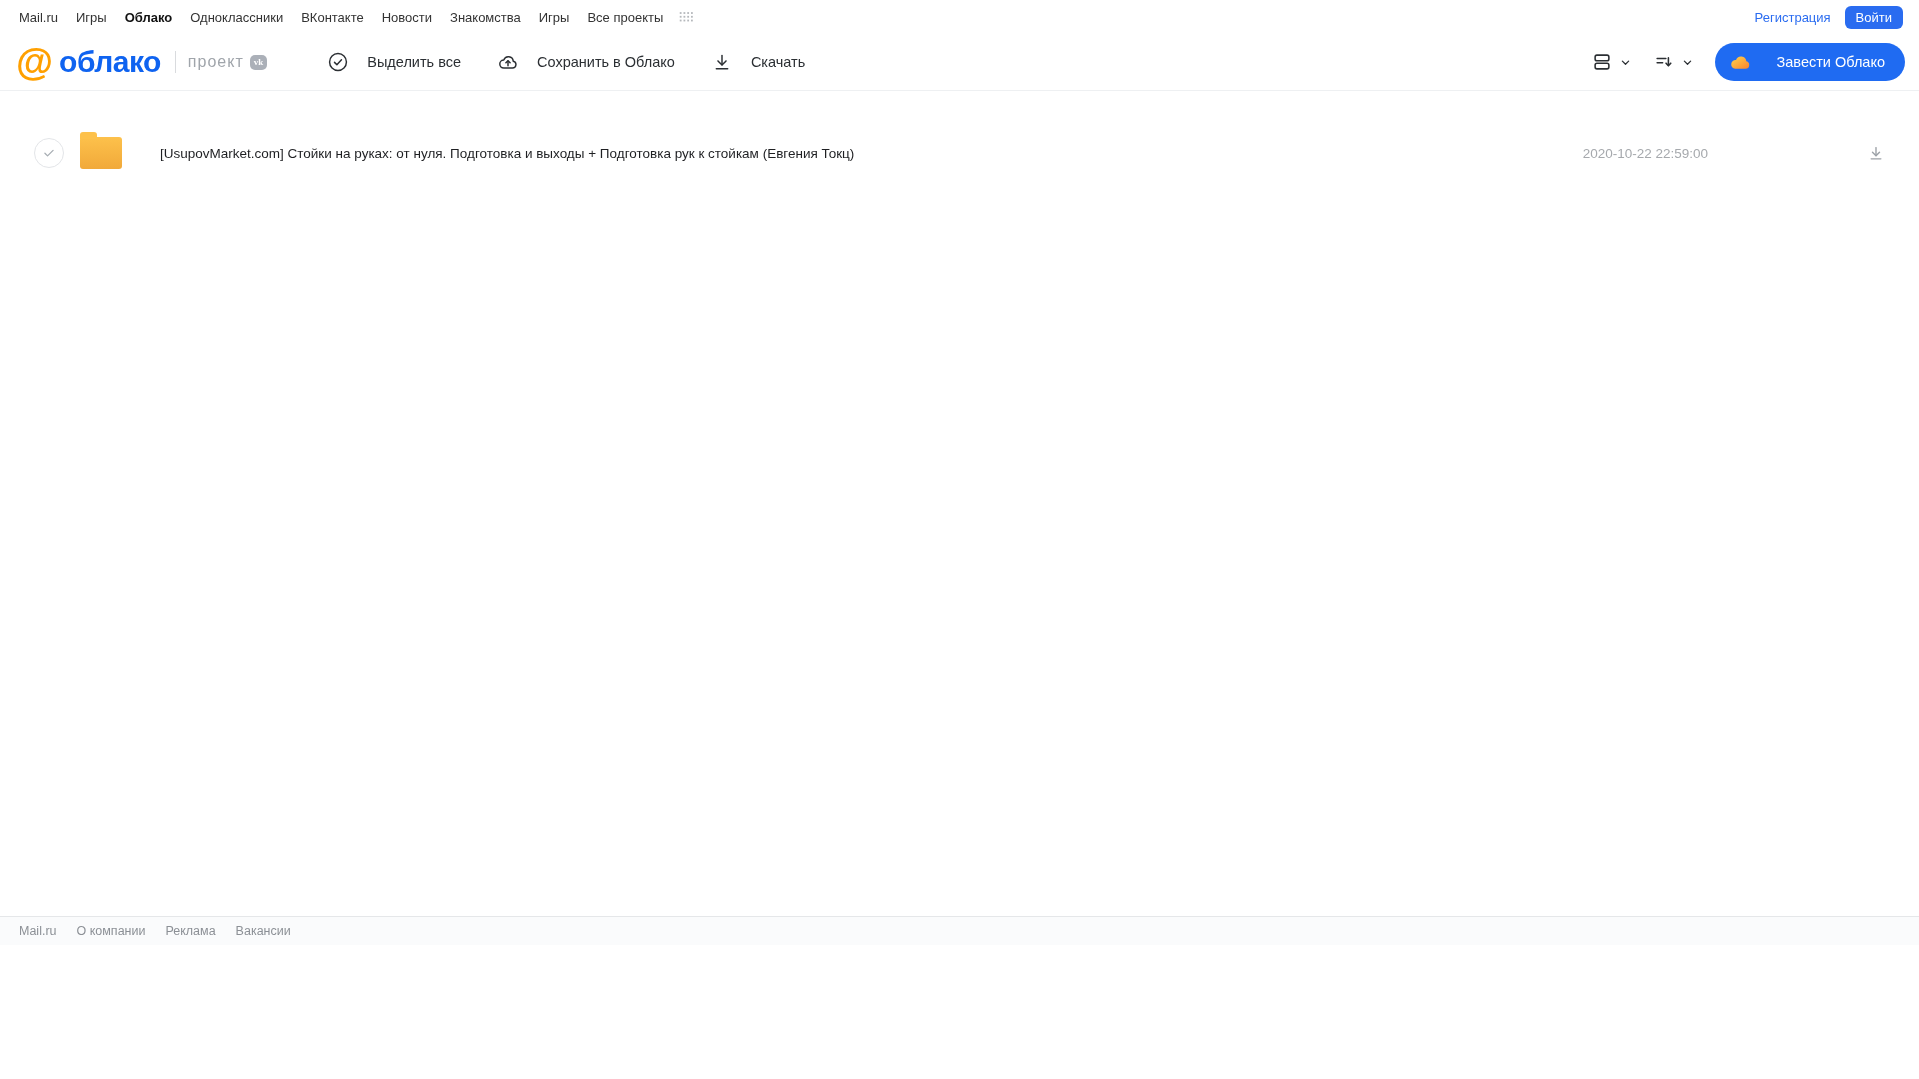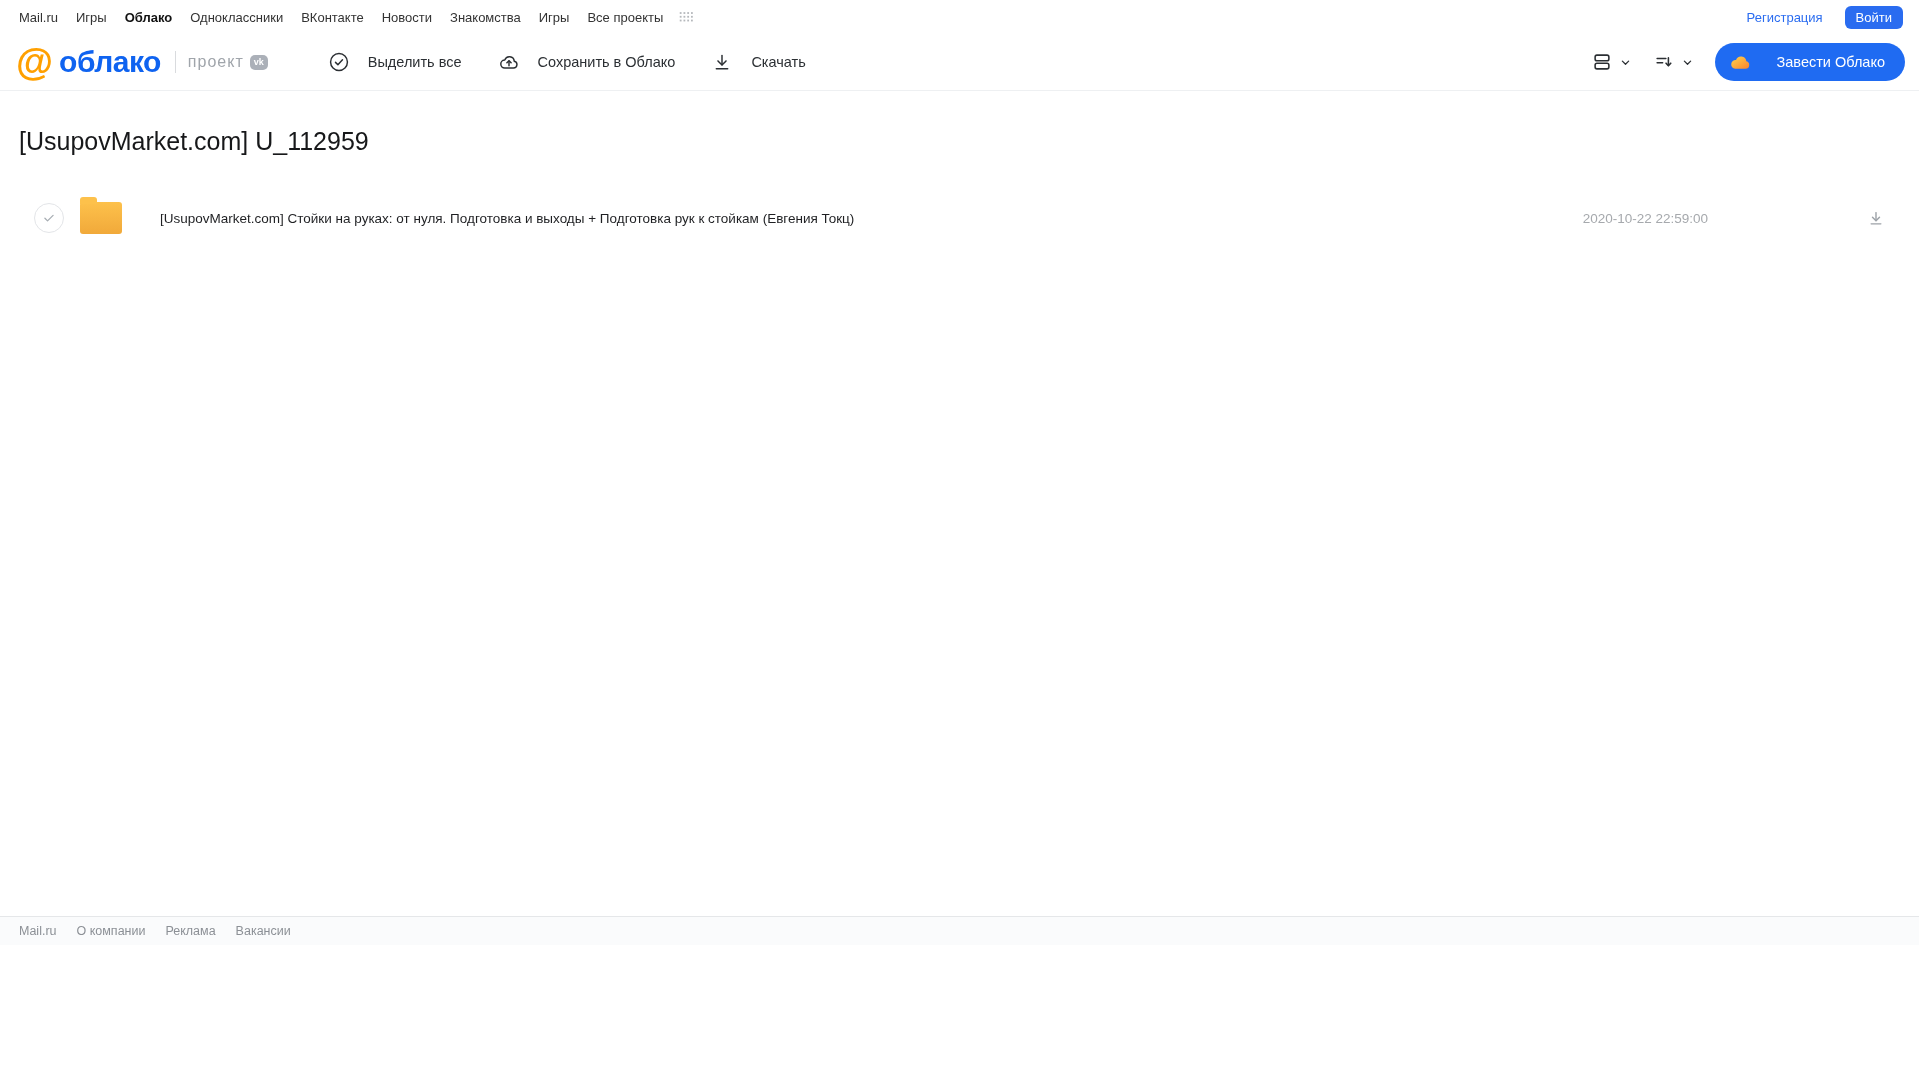--- a/index.html
+++ b/index.html
@@ -5,32 +5,32 @@
   html,body{margin:0;padding:0;}
   body{font-family:"Liberation Sans",sans-serif;background:#fff;}
   .page{position:relative;width:1919px;height:945px;background:#fff;overflow:hidden;}
 
   
   .topnav{display:flex;align-items:center;height:34px;padding:0 16px 0 19px;font-size:13px;color:#222;}
   .topnav-left{display:flex;align-items:center;gap:18px;}
   .nav-link{cursor:pointer;white-space:nowrap;color:#333;}
   .nav-link.active{font-weight:700;color:#111;}
   .grid-icon{display:flex;align-items:center;margin-left:-2px;color:#b5b8bc;cursor:pointer;}
-  .topnav-right{margin-left:auto;display:flex;align-items:center;gap:22px;}
+  .topnav-right{margin-left:auto;display:flex;align-items:center;gap:14px;}
   .reg-link{color:#2a6cf0;cursor:pointer;}
   .login-btn{background:#2a6cf0;color:#fff;border:none;border-radius:6px;padding:4px 11px;font-size:13px;cursor:pointer;font-family:inherit;}
 
   
   .header{display:flex;align-items:center;height:56px;padding:0 14px 0 16px;border-bottom:1px solid #eef0f2;}
   .logo{display:flex;align-items:center;cursor:pointer;}
   .logo-at{color:#ffa000;font-size:38px;font-weight:700;line-height:38px;}
   .logo-name{color:#0f63f0;font-size:30px;font-weight:700;margin-left:6px;letter-spacing:-0.5px;}
   .logo-sep{width:1px;height:22px;background:#d9dbde;margin:0 12px 0 14px;}
   .project-label{color:#a0a5ab;font-size:16px;letter-spacing:1px;}
-  .vk-badge{background:#abb0b8;color:#fff;border-radius:5px;font-size:9px;font-weight:700;padding:3px 4px;margin-left:6px;line-height:1;}
+  .vk-badge{background:#abb0b8;color:#fff;border-radius:5px;font-size:9px;font-weight:700;padding:3px 4px;margin-left:6px;line-height:1;font-family:Liberation Serif, serif;}
 
   .toolbar{display:flex;align-items:center;gap:36px;margin-left:60px;}
   .tool{display:flex;align-items:center;gap:18px;font-size:14.5px;color:#2b2f33;cursor:pointer;white-space:nowrap;}
   .tool svg{width:22px;height:22px;color:#2b2f33;}
 
   .header-right{margin-left:auto;display:flex;align-items:center;}
   .icon-btn{display:flex;align-items:center;gap:5px;margin-right:20px;cursor:pointer;color:#2b2f33;}
   .icon-btn svg.main-ic{width:22px;height:22px;}
   .icon-btn svg.chev{width:15px;height:15px;}
   .create-btn{background:#1f6bf2;color:#fff;border:none;border-radius:20px;height:38px;display:flex;align-items:center;gap:24px;padding:0 20px 0 13px;font-size:14.5px;cursor:pointer;font-family:inherit;}
@@ -161,21 +161,20 @@
               </linearGradient>
             </defs>
           <path fill="url(#cg)" d="M6.8 18h10a3.6 3.6 0 0 0 .8-7.1A5.1 5.1 0 0 0 7.7 9.7 4.15 4.15 0 0 0 6.8 18z"></path>
         </svg>
         <span>Завести Облако</span>
       </button>
     </div>
   </div>
 
   <div class="main">
-    <h1 class="page-title">[UsupovMarket.com] U_112959</h1>
 
     <div class="file-row">
       <div class="checkbox">
         <svg viewBox="0 0 24 24" fill="none" stroke="currentColor" stroke-width="2.2" stroke-linecap="round" stroke-linejoin="round">
             <path d="M5 12.5l4.5 4.5L19 7.5"></path>
           </svg>
       </div>
       <div class="folder-icon"></div>
       <span class="file-name">[UsupovMarket.com] Стойки на руках: от нуля. Подготовка и выходы + Подготовка рук к стойкам (Евгения Токц)</span>
       <span class="file-date">2020-10-22 22:59:00</span>

